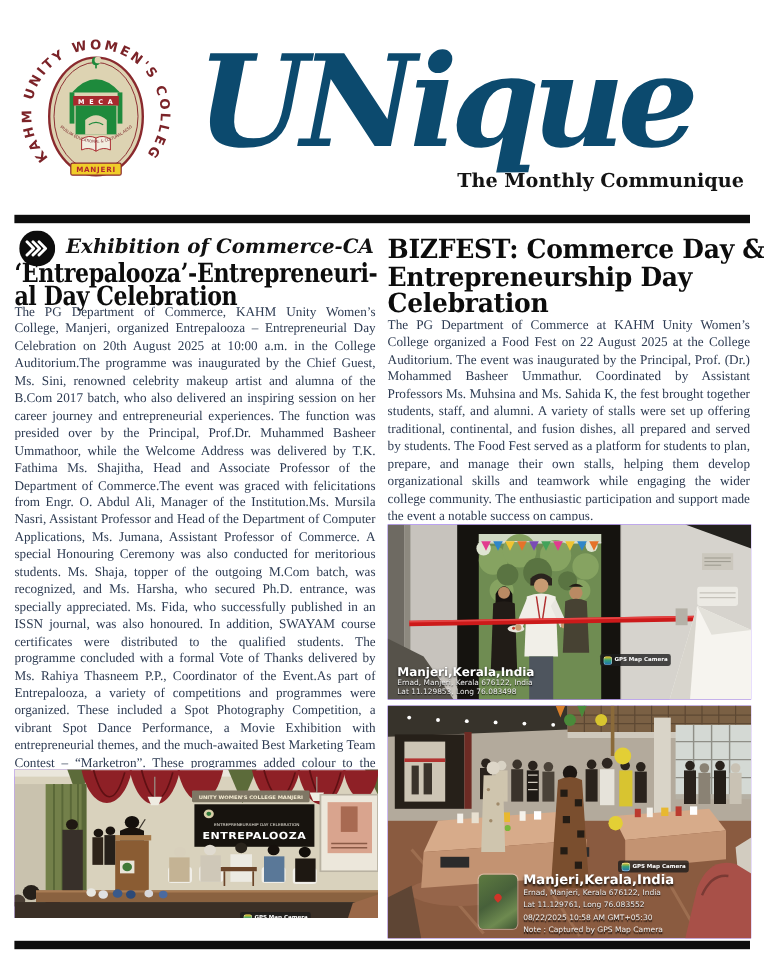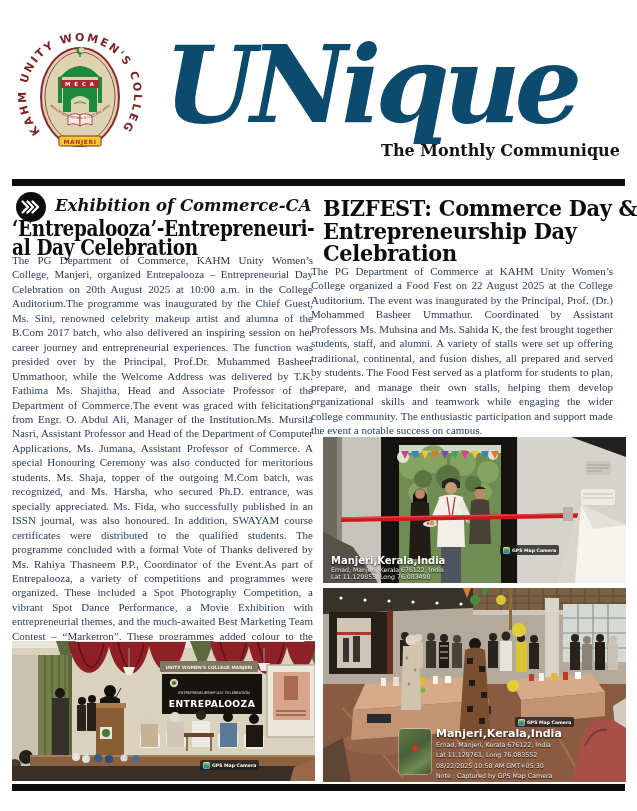--- a/index.html
+++ b/index.html
@@ -26,26 +26,26 @@
 
   .headline{font-family:"DejaVu Serif",serif;font-weight:700;color:#0c0c0c;}
   .headline-left{position:absolute;left:12px;top:219px;font-size:22px;line-height:18.5px;
         letter-spacing:-.4px;transform:scaleX(.84);transform-origin:left top;white-space:nowrap;}
   .headline-right{position:absolute;left:323px;top:197px;font-size:22px;line-height:22.5px;
         letter-spacing:-.3px;transform:scaleX(.95);transform-origin:left top;white-space:nowrap;}
 
   .body-text{position:absolute;text-align:justify;color:#2d3b52;font-size:11px;
         line-height:14.45px;overflow:hidden;}
   .body-left{left:12px;top:253px;width:301px;height:387px;}
-  .body-right{left:311px;top:264px;width:302px;height:170px;}
+  .body-right{left:323px;top:264px;width:302px;height:170px;}
 
   
   .photo{position:absolute;overflow:hidden;background:#8b5cf6;}
   .photo svg{display:block;width:100%;height:100%;}
-  .photo-stage{left:12px;top:641px;width:303px;height:140px;}
+  .photo-stage{left:12px;top:641px;width:303px;height:124px;}
   .photo-ribbon{left:323px;top:437px;width:303px;height:146px;}
   .photo-fest{left:323px;top:588px;width:303px;height:194px;}
 
   .cap{position:absolute;font-family:"DejaVu Sans",sans-serif;color:#fff;}
   .cap-title{font-weight:700;text-shadow:0 1px 2px rgba(0,0,0,.95);}
   .cap-line{color:#efefef;text-shadow:0 1px 1px rgba(0,0,0,.95);}
   .cap-ribbon{left:8px;bottom:2px;}
   .cap-ribbon .cap-title{font-size:10px;line-height:11px;}
   .cap-ribbon .cap-line{font-size:6.2px;line-height:7.6px;}
   .cap-fest{left:113px;top:139px;}

